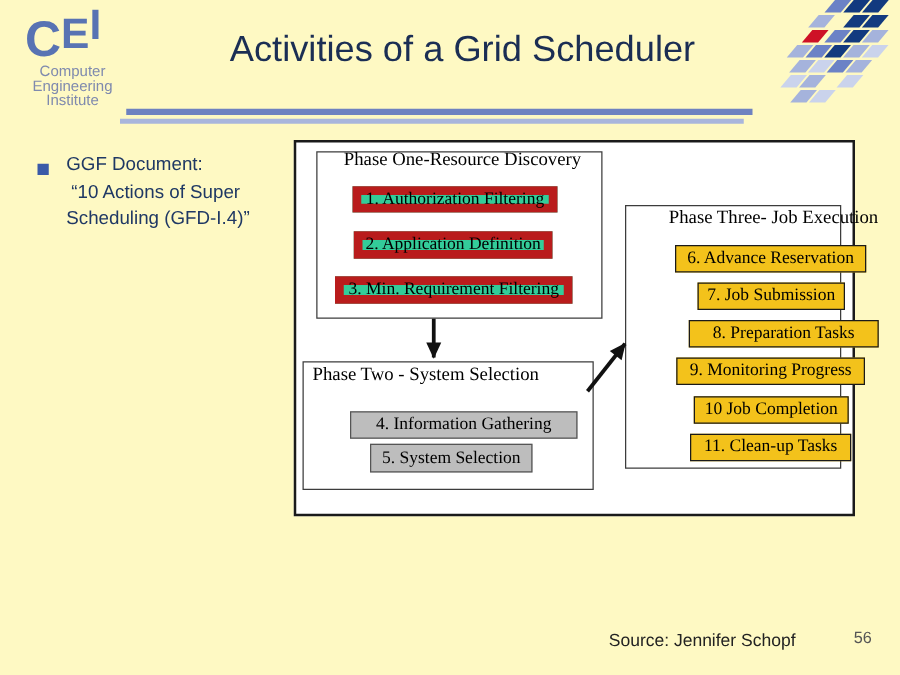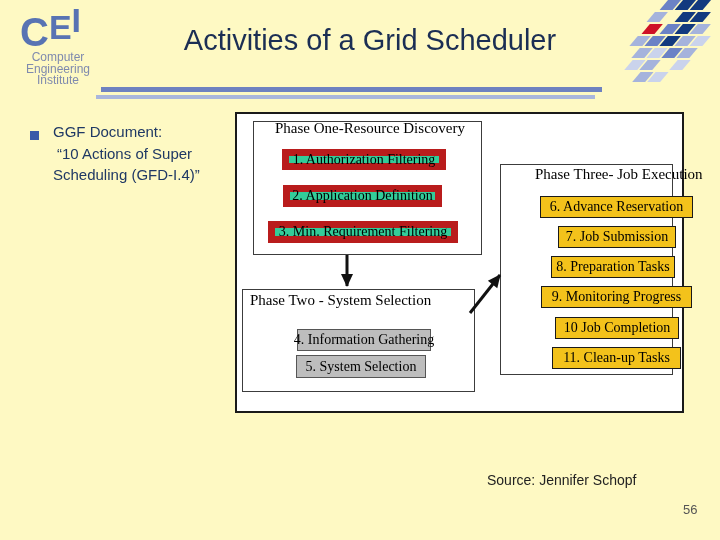--- a/index.html
+++ b/index.html
@@ -37,21 +37,21 @@
   .phase-title { position:absolute; font-family:"Liberation Serif", serif; font-size:15px; color:#000; white-space:nowrap; }
   .item { position:absolute; box-sizing:border-box; display:flex; align-items:center; justify-content:center;
     font-family:"Liberation Serif", serif; font-size:14px; color:#000; white-space:nowrap; }
   .item-green  { background:#33cc99; border:7px solid #b91c1c; }
   .item-gray   { background:#bdbdbd; border:1px solid #555555; }
   .item-yellow { background:#f3c21b; border:1px solid #1a1a1a;margin-left:28px; }
 
   .arrow-layer { position:absolute; left:0; top:0; width:720px; height:540px; pointer-events:none; }
 
   
-  .source { position:absolute; left:487px; top:472px; font-size:14px; color:#222222; }
+  .source { position:absolute; left:487px; top:504px; font-size:14px; color:#222222; }
   .page-num { position:absolute; left:683px; top:502px; font-size:13px; color:#555555; }
 
   .mosaic { position:absolute; left:600px; top:0px; }
 </style>
 </head>
 <body>
 
 <div class="slide">
 
   <div class="logo-acronym"><span class="c">C</span><span class="e">E</span><span class="i">I</span></div>
@@ -111,28 +111,28 @@
   <div class="diagram-outer"></div>
 
   <div class="phase-box" style="left:253px; top:121px; width:229px; height:134px;"></div>
   <div class="phase-title" style="left:247px; top:120px;margin-left:28px;">Phase One-Resource Discovery</div>
   <div class="item item-green" style="left:282px; top:149px; width:164px; height:21px;">1. Authorization Filtering</div>
   <div class="item item-green" style="left:283px; top:185px; width:159px; height:22px;">2. Application Definition</div>
   <div class="item item-green" style="left:268px; top:221px; width:190px; height:22px;">3. Min. Requirement Filtering</div>
 
   <div class="phase-box" style="left:242px; top:289px; width:233px; height:103px;"></div>
   <div class="phase-title" style="left:250px; top:292px;">Phase Two - System Selection</div>
-  <div class="item item-gray" style="left:297px; top:329px; width:134px; height:22px;">4. Information Gathering</div>
+  <div class="item item-gray" style="left:280px; top:329px; width:182px; height:22px;">4. Information Gathering</div>
   <div class="item item-gray" style="left:296px; top:355px; width:130px; height:23px;">5. System Selection</div>
 
   <div class="phase-box" style="left:500px; top:164px; width:173px; height:211px;"></div>
   <div class="phase-title" style="left:507px; top:166px;margin-left:28px;">Phase Three- Job Execution</div>
   <div class="item item-yellow" style="left:512px; top:196px; width:153px; height:22px;">6. Advance Reservation</div>
   <div class="item item-yellow" style="left:530px; top:226px; width:118px; height:22px;">7. Job Submission</div>
-  <div class="item item-yellow" style="left:523px; top:256px; width:124px; height:22px;">8. Preparation Tasks</div>
+  <div class="item item-yellow" style="left:523px; top:256px; width:152px; height:22px;">8. Preparation Tasks</div>
   <div class="item item-yellow" style="left:513px; top:286px; width:151px; height:22px;">9. Monitoring Progress</div>
   <div class="item item-yellow" style="left:527px; top:317px; width:124px; height:22px;">10 Job Completion</div>
   <div class="item item-yellow" style="left:524px; top:347px; width:129px; height:22px;">11. Clean-up Tasks</div>
 
   <svg class="arrow-layer">
     <defs>
       <marker id="ah" markerUnits="userSpaceOnUse" markerWidth="16" markerHeight="14" refX="13" refY="7" orient="auto">
         <path d="M1,1 L14,7 L1,13 z" fill="#111"></path>
       </marker>
     </defs>

